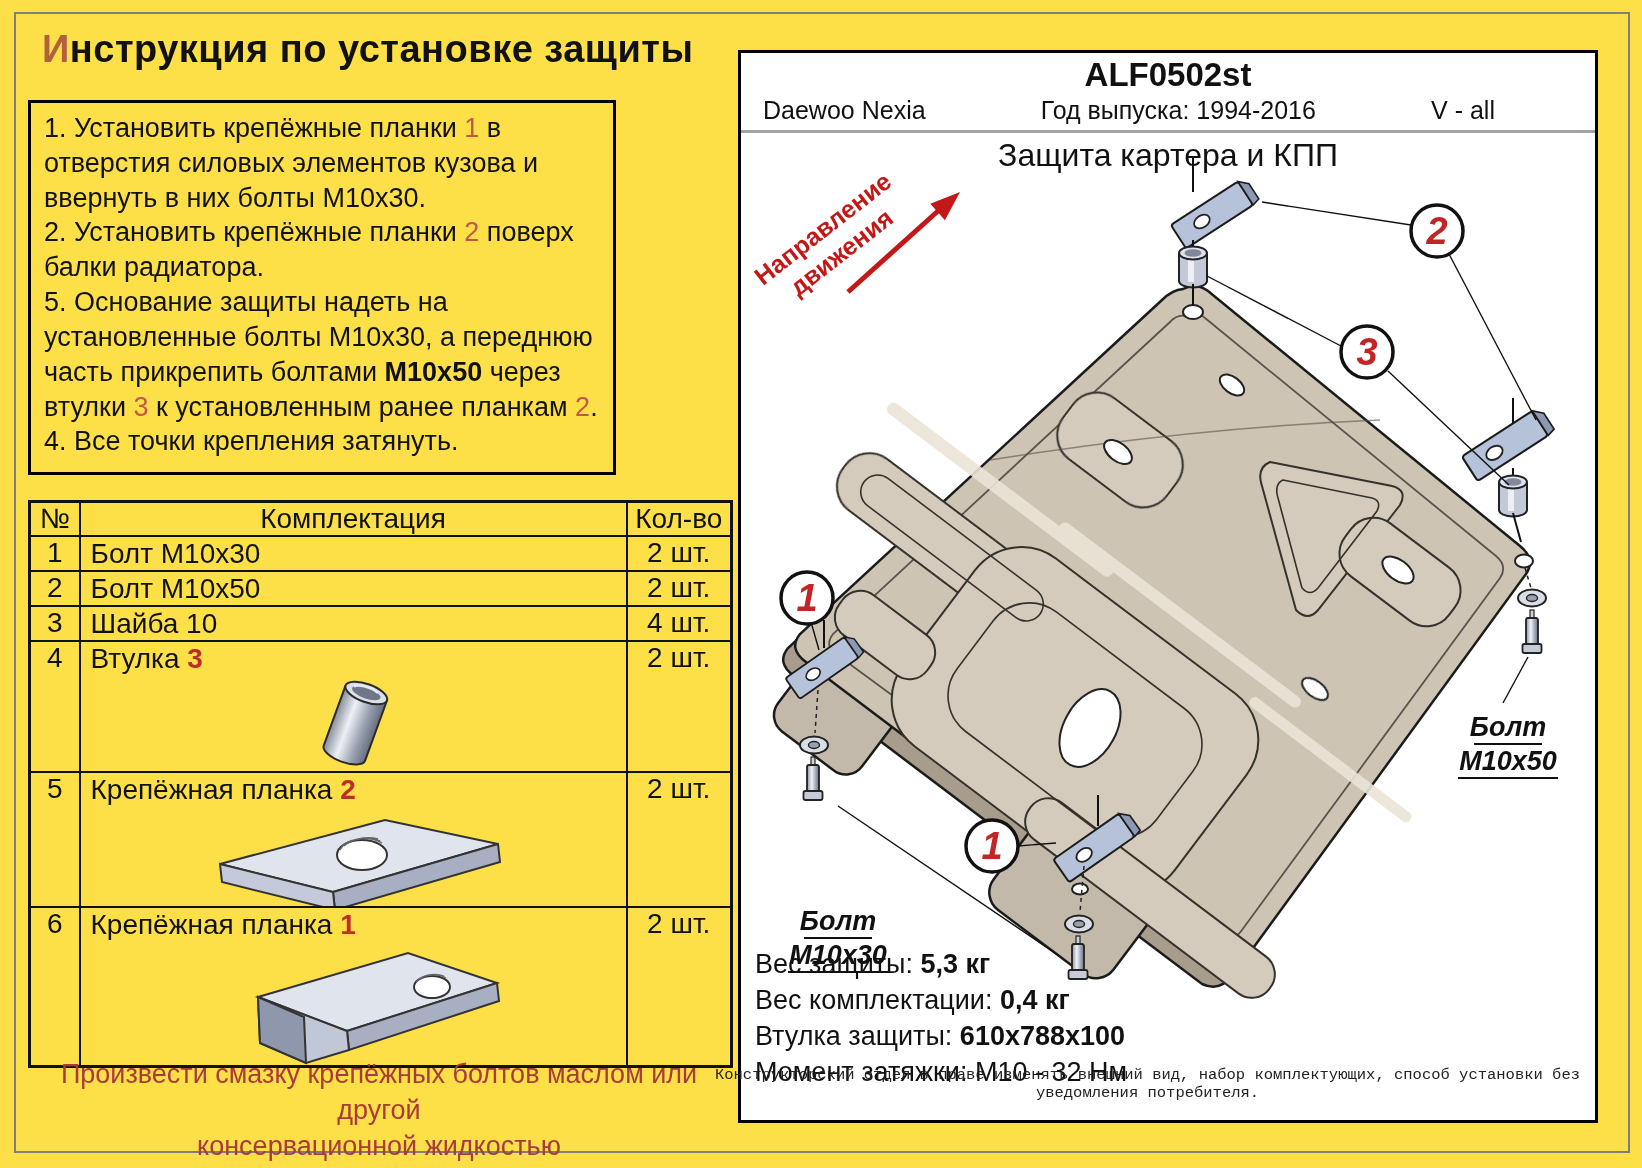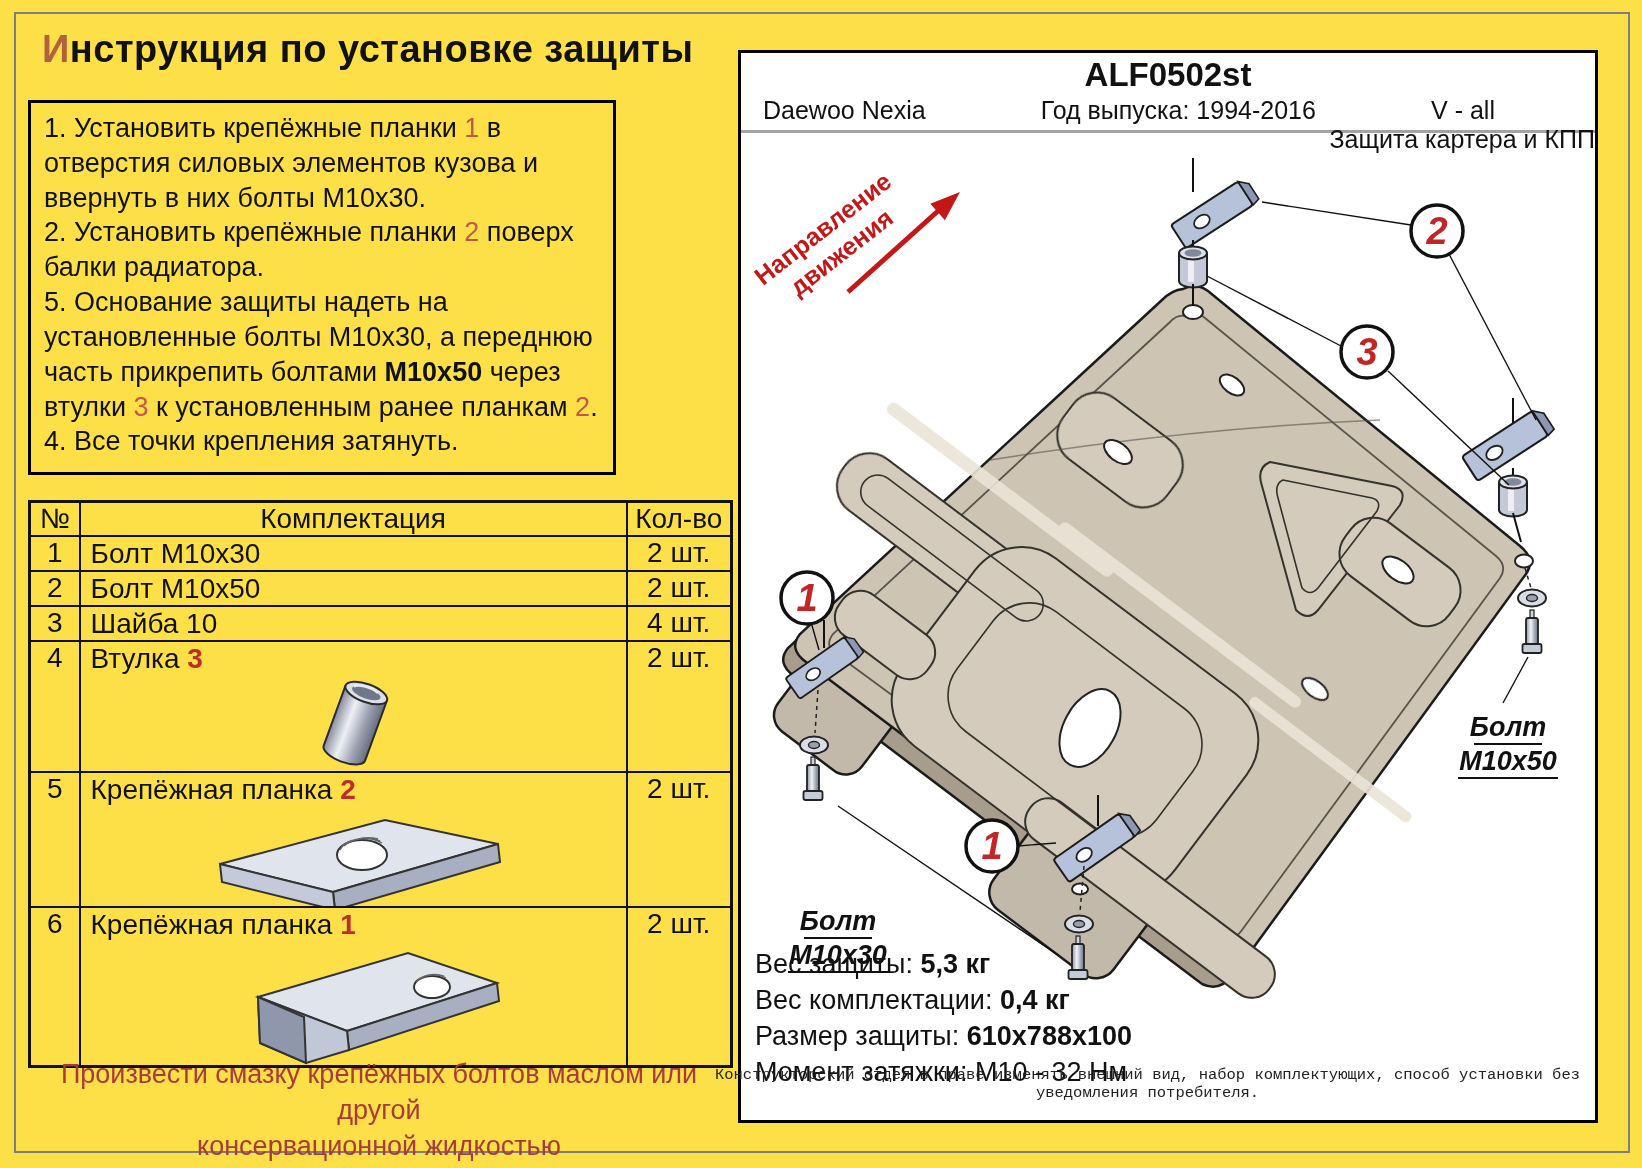--- a/index.html
+++ b/index.html
@@ -29,22 +29,22 @@
   .lube-note{position:absolute;left:28px;top:1057px;width:702px;text-align:center;
              color:#a93b3b;font-size:27px;line-height:1.33;}
   
   .panel{position:absolute;left:738px;top:50px;width:860px;height:1073px;
          border:3px solid #000;box-sizing:border-box;background:#fff;}
   .p-header{height:80px;border-bottom:3px solid #a3a3a3;box-sizing:border-box;}
   .p-code{text-align:center;font-size:33px;font-weight:bold;padding-top:3px;}
   .p-row{display:flex;justify-content:space-between;align-items:baseline;
          font-size:25px;padding:2px 100px 0 22px;}
   .p-row .mid{text-align:center;}
-  .diagram-title{position:absolute;left:0;top:72px;width:100%;text-align:right;
-                 font-size:25px;}
+  .diagram-title{position:absolute;left:0;top:84px;width:100%;text-align:center;
+                 font-size:32px;}
   svg.diagram{position:absolute;left:0;top:83px;width:854px;height:984px;}
   .specs{position:absolute;left:14px;top:893px;font-size:27px;line-height:36px;
          white-space:nowrap;}
   .specs b{font-weight:bold;}
   .footnote{position:absolute;left:700px;top:1066px;width:895px;text-align:center;
             font-size:15.5px;color:#222;font-family:Liberation Mono, monospace;}
 </style>
 </head>
 <body>
 
@@ -315,19 +315,19 @@
         <text x="1508" y="736">Болт</text>
         <text x="1508" y="770">М10х50</text>
         <line x1="1474" y1="744" x2="1542" y2="744" stroke="#111" stroke-width="1.8"></line>
         <line x1="1458" y1="778" x2="1558" y2="778" stroke="#111" stroke-width="1.8"></line>
       </g>
     </svg>
 
     <div class="specs">
       <div><span>Вес защиты:</span> <b>5,3 кг</b></div>
       <div><span>Вес комплектации:</span> <b>0,4 кг</b></div>
-      <div><span>Размер защиты:</span> <b>610х788х100</b></div>
+      <div><span>Втулка защиты:</span> <b>610х788х100</b></div>
       <div><span>Момент затяжки:</span>&nbsp;<span>М10 - 32 Нм</span></div>
     </div>
   </div>
 
   <div class="footnote">Конструкторский отдел в праве изменять внешний вид, набор комплектующих, способ установки без уведомления потребителя.</div>
 </div>
 
 </body></html>

